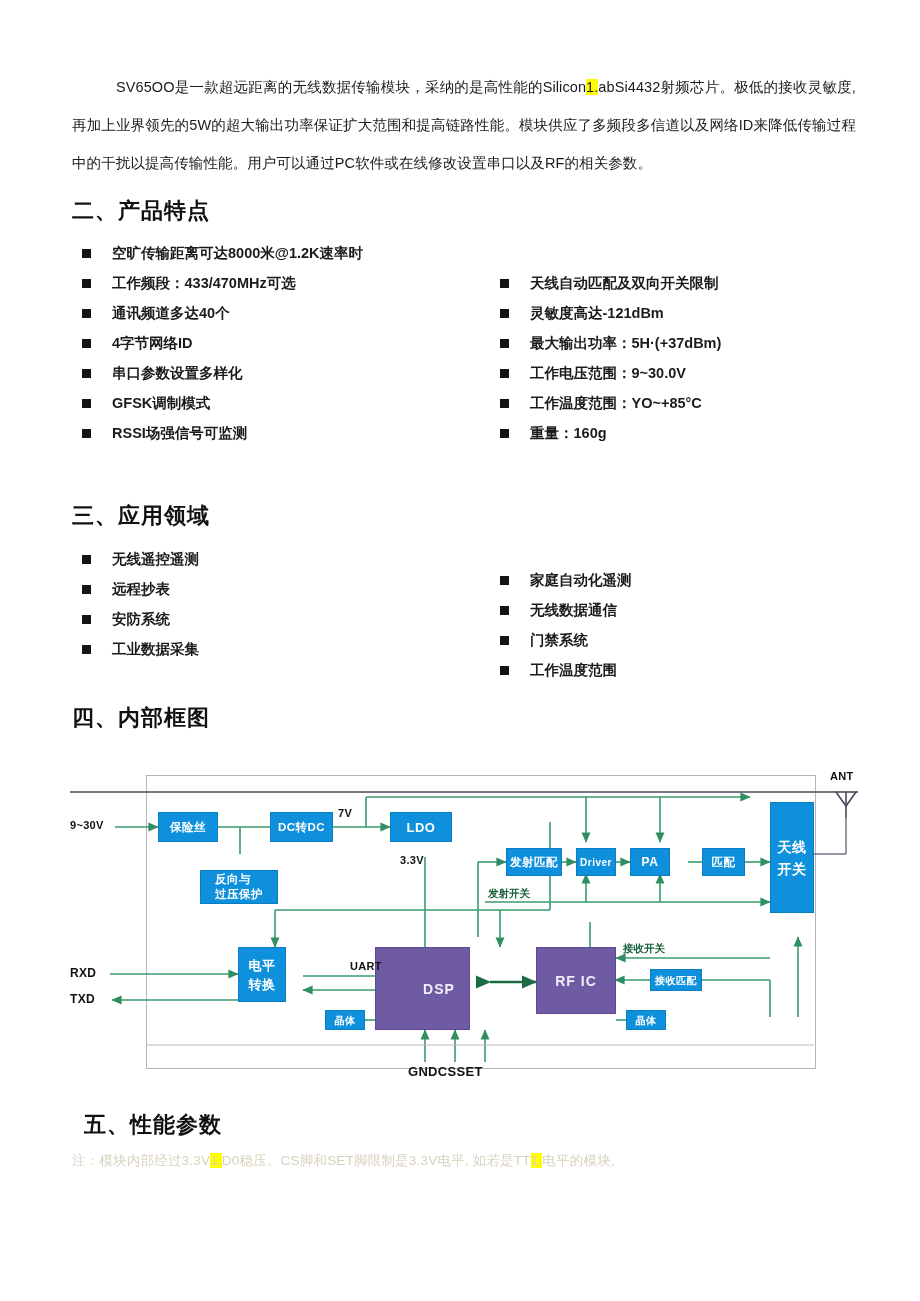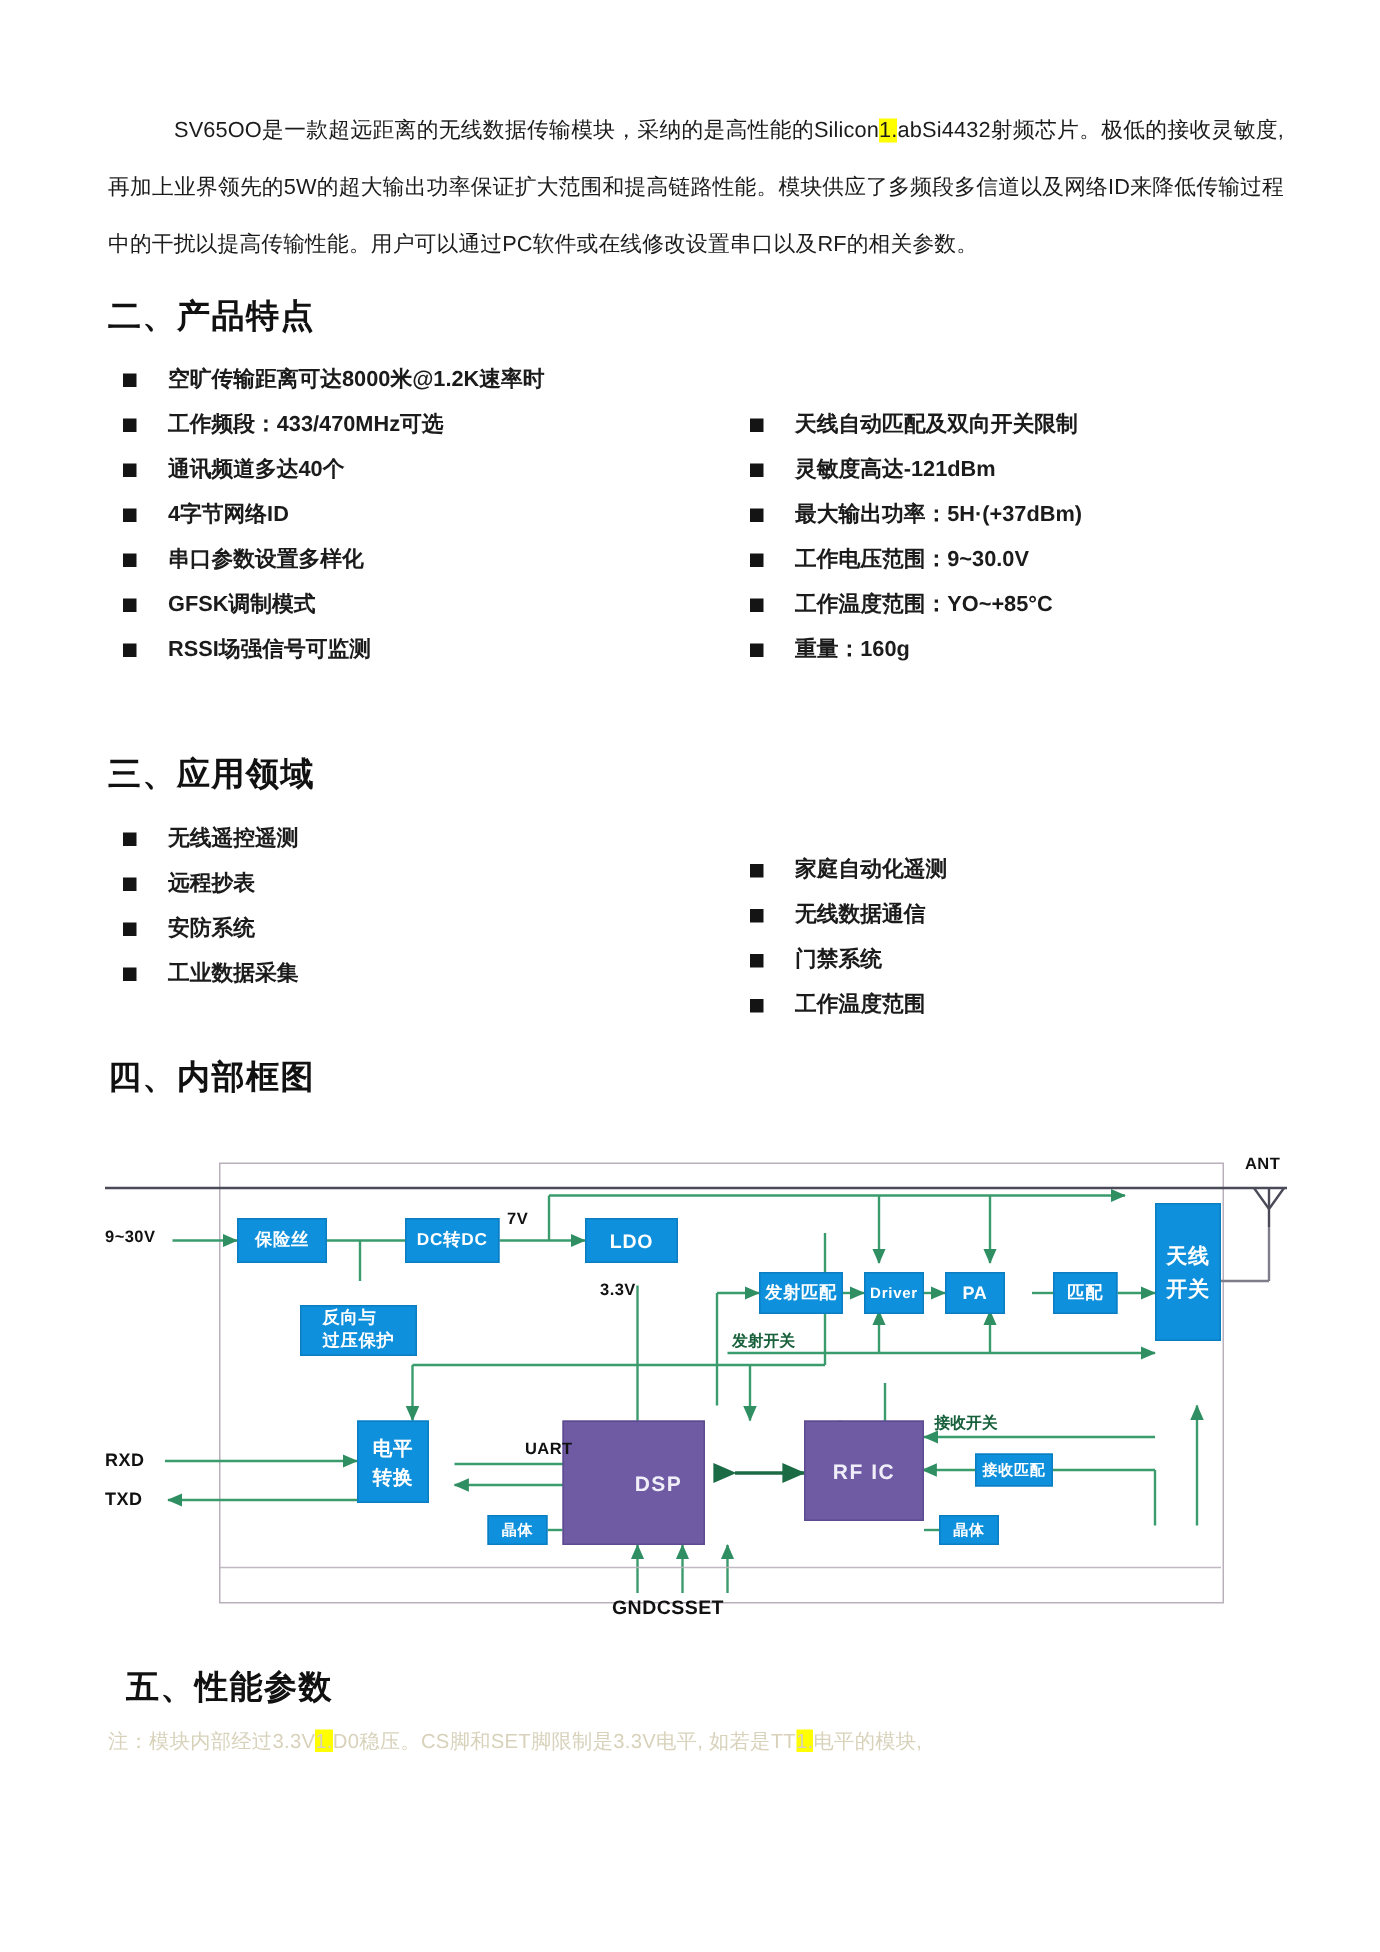--- a/index.html
+++ b/index.html
@@ -362,21 +362,21 @@
     <div class="bbox" style="left:88px; top:50px; width:60px; height:30px;">保险丝</div>
     <div class="bbox" style="left:200px; top:50px; width:63px; height:30px;">DC转DC</div>
     <div class="bbox" style="left:320px; top:50px; width:62px; height:30px; font-size:13px;">LDO</div>
     <div class="bbox" style="left:130px; top:108px; width:78px; height:34px; white-space:pre-line;">反向与
 过压保护</div>
 
     <div class="bbox" style="left:436px; top:86px; width:56px; height:28px;">发射匹配</div>
     <div class="bbox" style="left:506px; top:86px; width:40px; height:28px; font-size:10px;">Driver</div>
     <div class="bbox" style="left:560px; top:86px; width:40px; height:28px; font-size:12px;">PA</div>
     <div class="bbox" style="left:632px; top:86px; width:43px; height:28px;">匹配</div>
-    <div class="bbox" style="left:700px; top:40px; width:44px; height:92px; flex-direction:column; font-size:14px; line-height:22px; white-space:pre-line;">天线
+    <div class="bbox" style="left:700px; top:40px; width:44px; height:111px; flex-direction:column; font-size:14px; line-height:22px; white-space:pre-line;">天线
 开关</div>
 
     <div class="bbox" style="left:168px; top:185px; width:48px; height:55px; white-space:pre-line; font-size:13px; line-height:19px;">电平
 转换</div>
     <div class="bbox" style="left:255px; top:248px; width:40px; height:20px; font-size:10px;">晶体</div>
     <div class="bbox" style="left:556px; top:248px; width:40px; height:20px; font-size:10px;">晶体</div>
     <div class="bbox" style="left:580px; top:207px; width:52px; height:22px; font-size:10px;">接收匹配</div>
 
     <div class="pbox" style="left:305px; top:185px; width:95px; height:83px;padding-left:33px;">DSP</div>
     <div class="pbox" style="left:466px; top:185px; width:80px; height:67px;">RF  IC</div>

